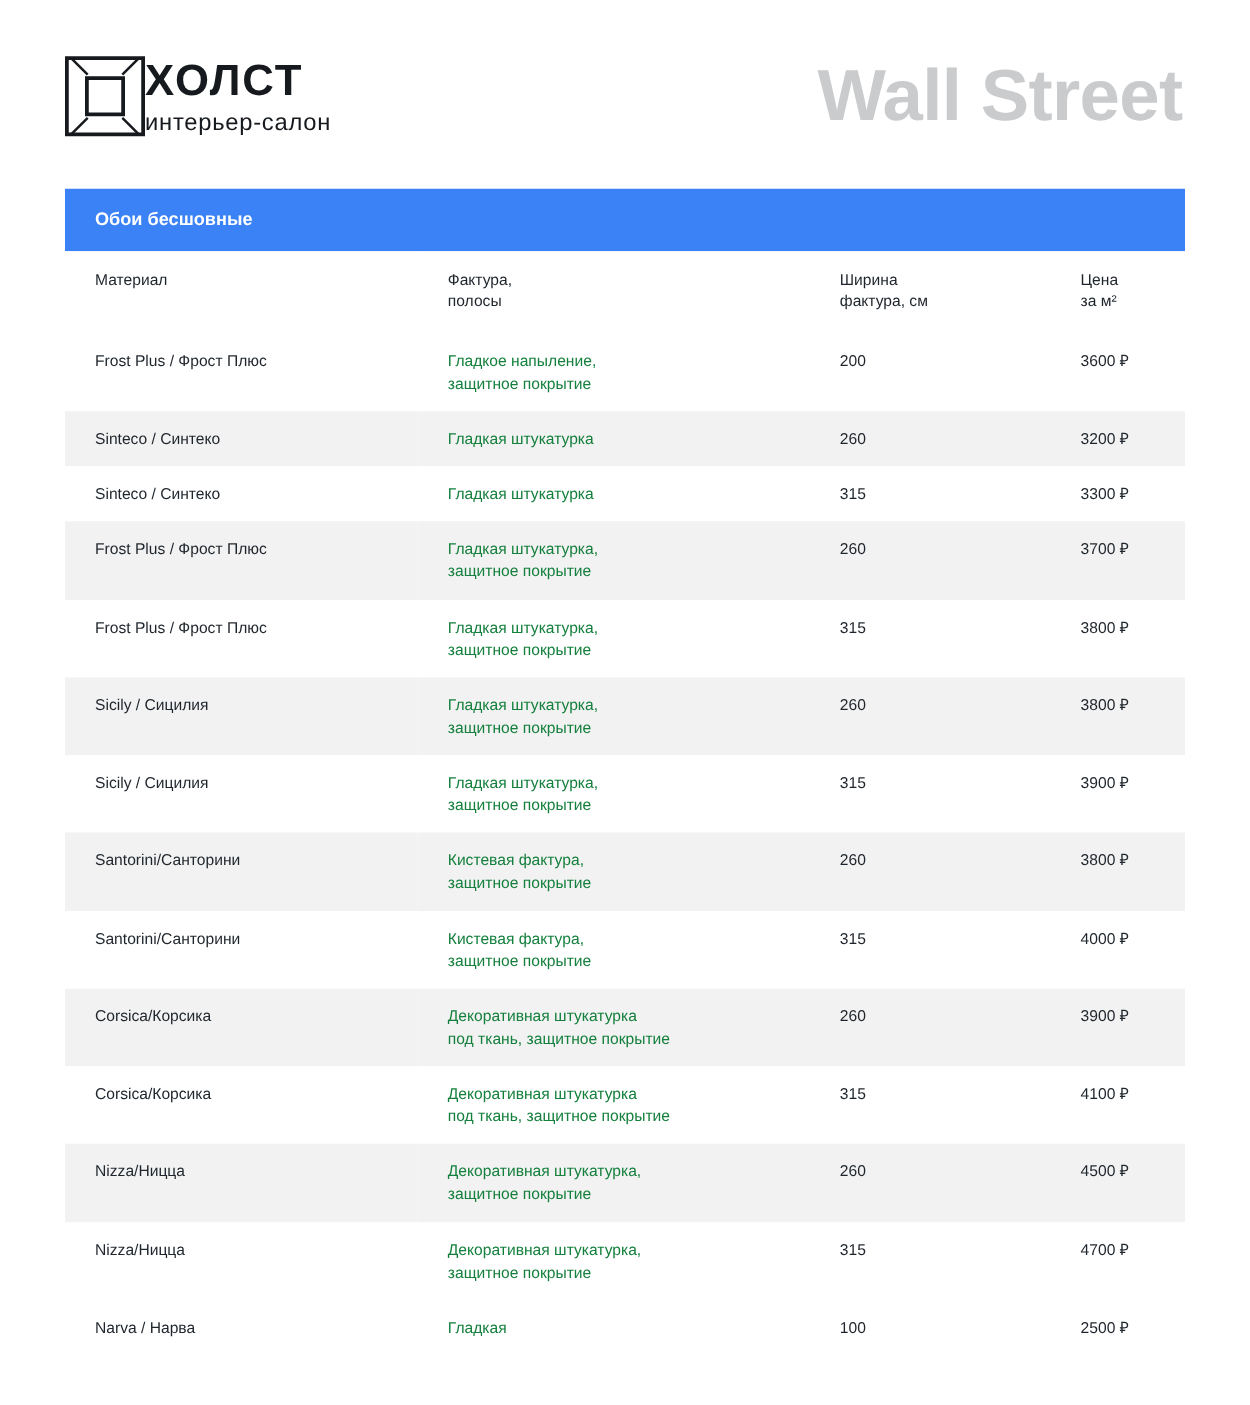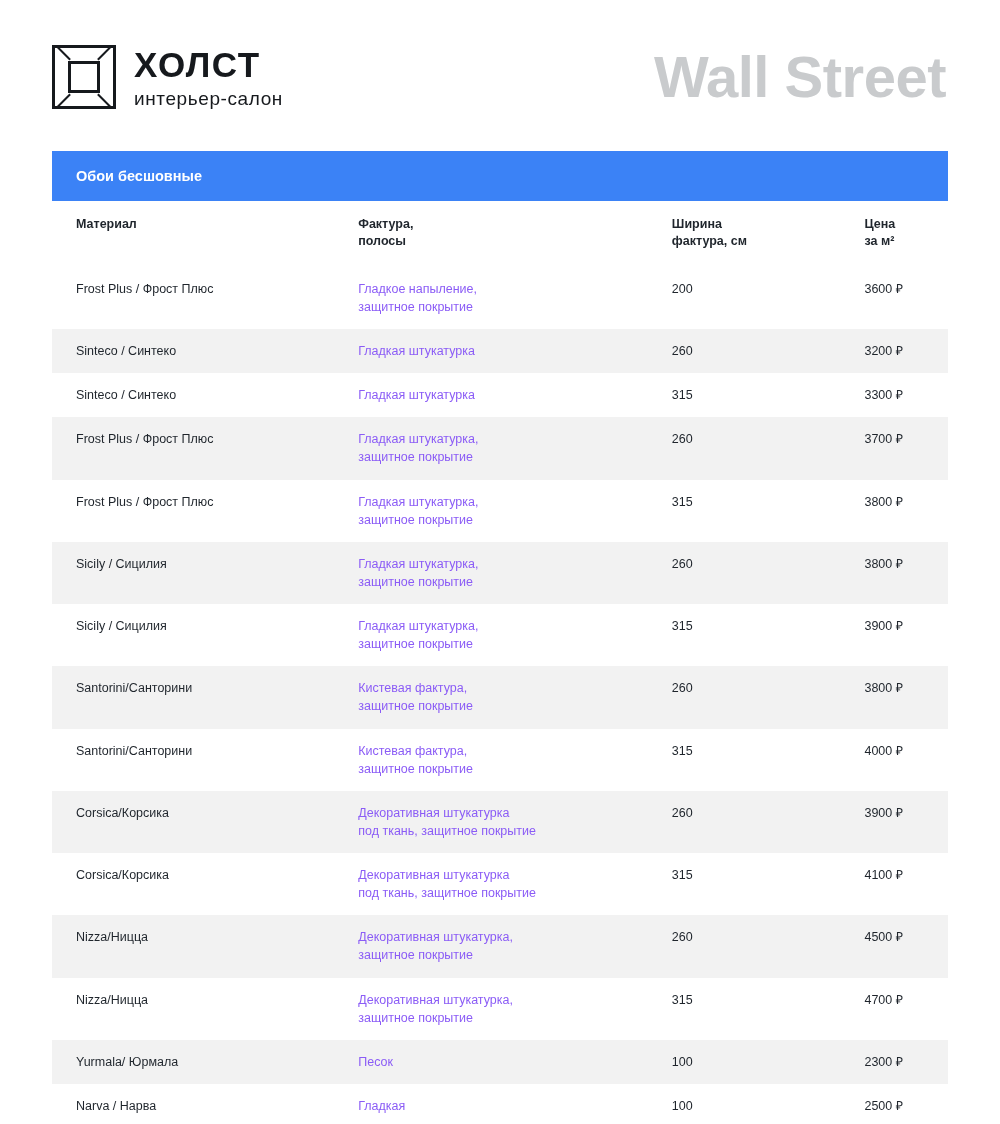--- a/index.html
+++ b/index.html
@@ -21,21 +21,20 @@
     display: flex;
     align-items: center;
     justify-content: space-between;
     padding: 34px 52px 0 52px;
     box-sizing: border-box;
     height: 120px;
   }
   .brand {
     display: flex;
     align-items: center;
-    gap: 18px;
   }
   .brand-mark {
     width: 64px;
     height: 64px;
     border: 3px solid #16191d;
     box-sizing: border-box;
     position: relative;
     flex: 0 0 auto;
   }
   .brand-mark .inner {
@@ -111,32 +110,32 @@
   }
   col.c-mat   { width: 31.5%; }
   col.c-tex   { width: 35%; }
   col.c-wid   { width: 21.5%; }
   col.c-price { width: 12%; }
 
   thead th {
     background: #ffffff;
     text-align: left;
     font-size: 12.5px;
-    font-weight: bold;
+    font-weight: normal;
     color: #1f252c;
     padding: 15px 24px 17px 24px;
     line-height: 1.35;
     vertical-align: top;
   }
   tbody td {
     font-size: 12.5px;
     padding: 13px 24px;
     line-height: 1.45;
     vertical-align: top;
-    color: #8b5cf6;
+    color: #15803d;
   }
   tbody td.bold {
     font-weight: normal;
     color: #1f252c;
   }
   tbody tr.alt td { background: #f2f2f2; }
   tbody tr.plain td { background: #ffffff; }
   .sub { display: block; }
 </style>
 </head>
@@ -297,28 +296,20 @@
         </tr>
         <tr class="plain">
           <td class="bold">Nizza/Ницца</td>
           <td>
             <span class="sub">Декоративная штукатурка,</span>
             <span class="sub">защитное покрытие</span>
           </td>
           <td class="bold">315</td>
           <td class="bold">4700 ₽</td>
         </tr>
-        <tr class="alt">
-          <td class="bold">Yurmala/ Юрмала</td>
-          <td>
-            <span class="sub">Песок</span>
-          </td>
-          <td class="bold">100</td>
-          <td class="bold">2300 ₽</td>
-        </tr>
         <tr class="plain">
           <td class="bold">Narva / Нарва</td>
           <td>
             <span class="sub">Гладкая</span>
           </td>
           <td class="bold">100</td>
           <td class="bold">2500 ₽</td>
         </tr>
       </tbody>
   </table>

